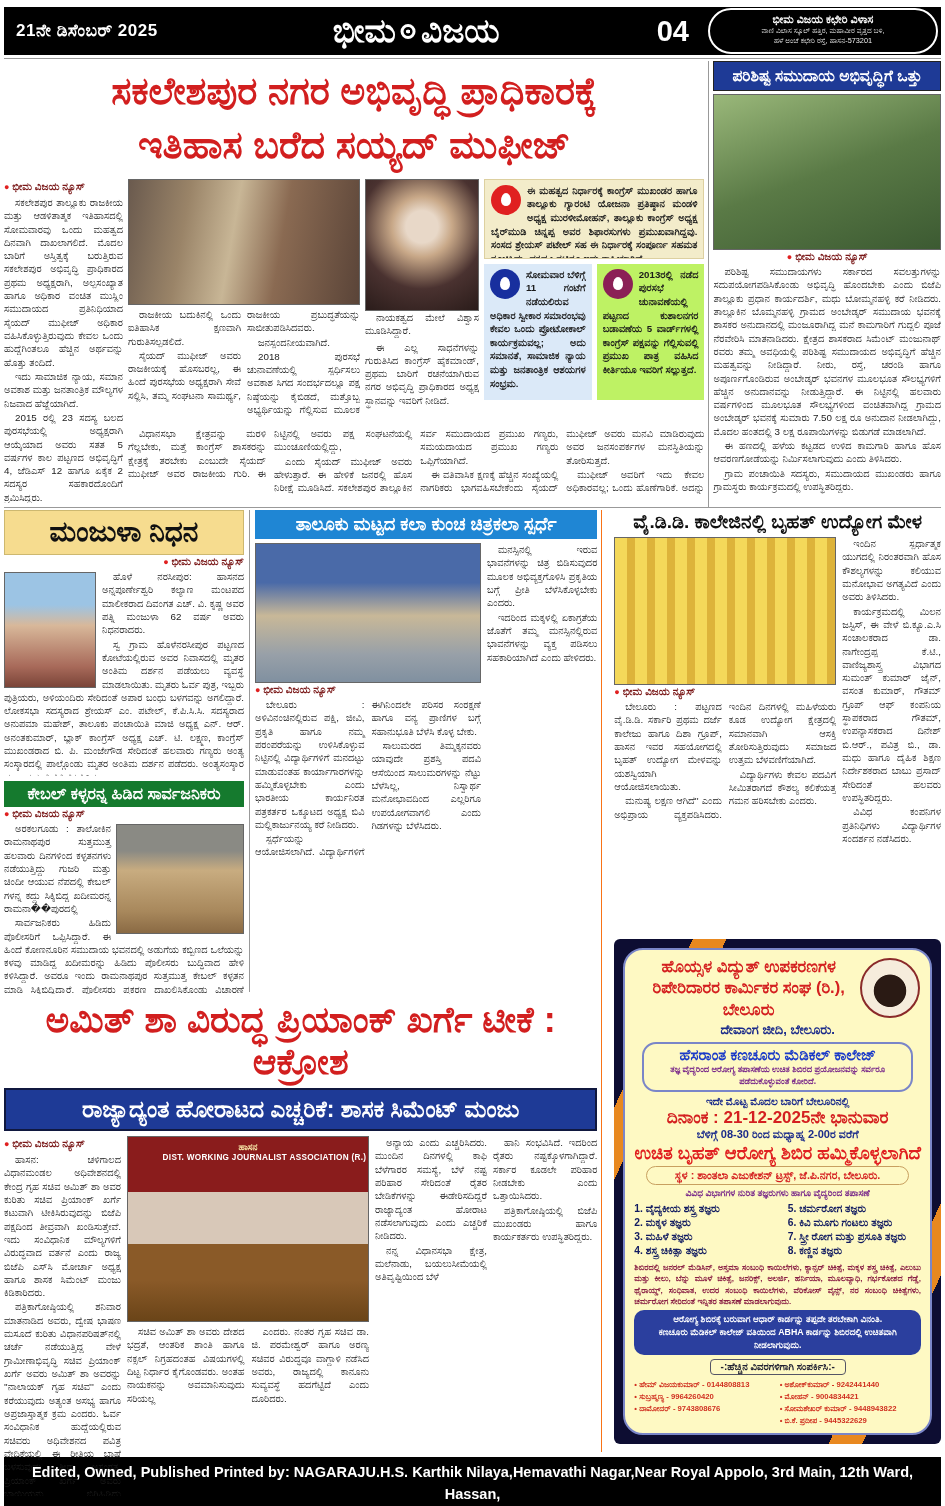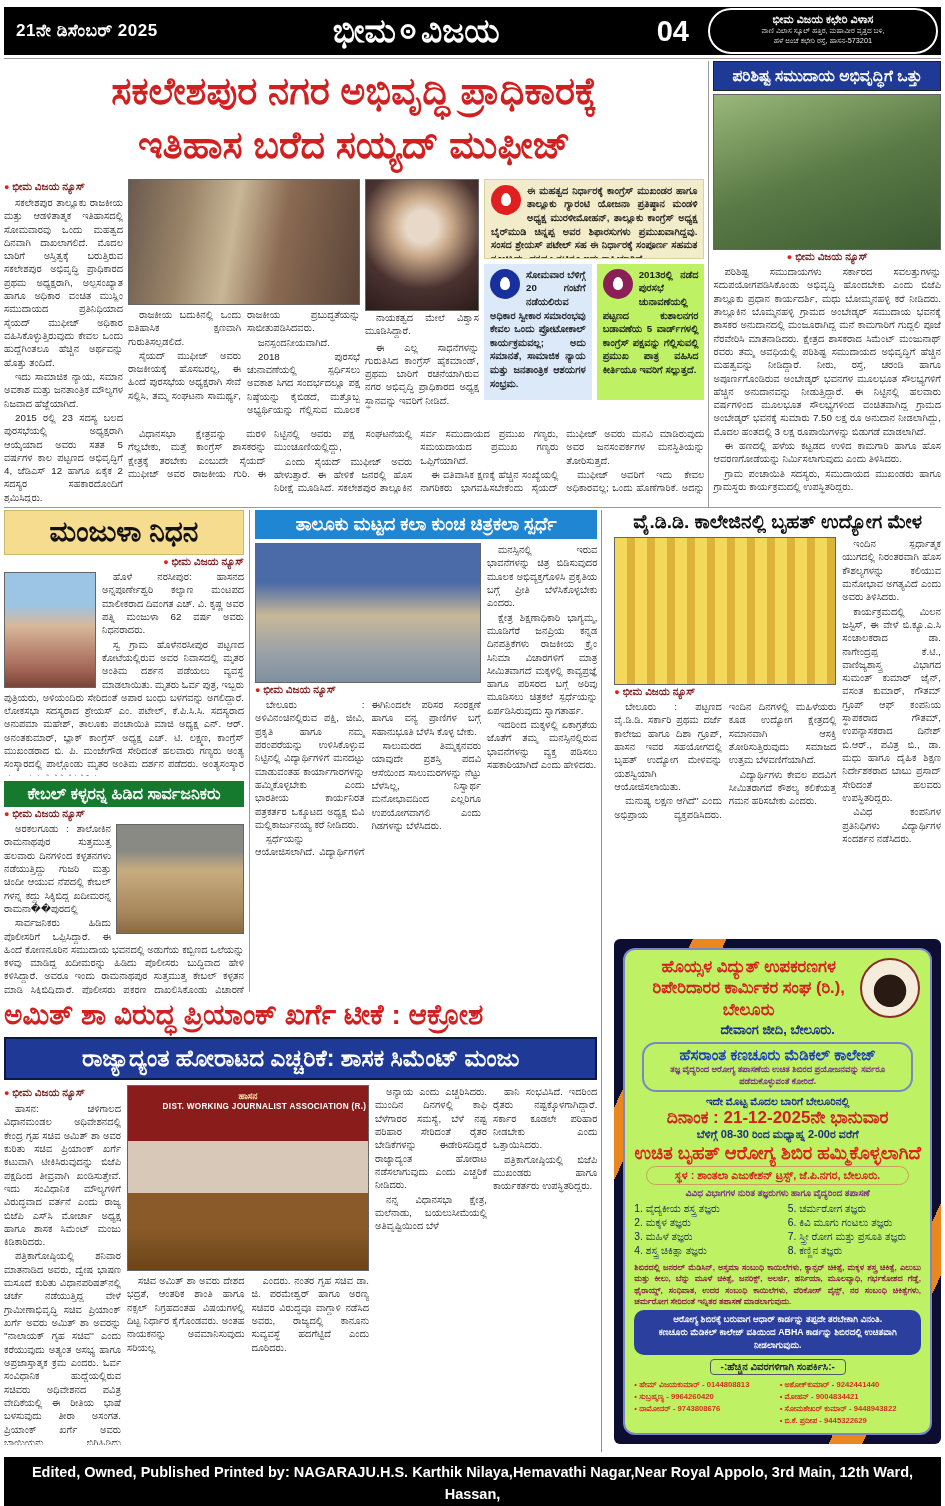--- a/index.html
+++ b/index.html
@@ -74,21 +74,21 @@
   .cable-body { margin-top:2px; height:172px; }
   .photo-cable { float:right; width:128px; height:110px; margin:2px 0 2px 5px; background:linear-gradient(#8a8a84 0 24%, #c8ac80 42%, #a8885c 80%, #8a6a44); }
   .art-head { background:#1f86d4; color:#fff; font-size:18px; font-weight:bold; text-align:center; padding:4px 2px; margin-bottom:4px; }
   .art-row { display:flex; gap:6px; height:440px; }
   .art-left { width:226px; }
   .photo-art { height:140px; background:linear-gradient(#4a6aa8 0 28%, #c8b898 52%, #98a0a8 80%, #8090a0); }
   .art-2col { height:262px; margin-top:2px; }
   .art-right { flex:1; }
 
   
-  .b3-redhead { color:#d21f1f; font-size:28px; font-weight:bold; margin:7px 0 5px; }
+  .b3-redhead { color:#d21f1f; font-size:36px; font-weight:bold; text-align:center; margin:7px 0 5px; }
   .b3-bluehead { background:#1e3a96; color:#fff; font-size:23px; font-weight:bold; text-align:center; padding:6px 2px; border:2px solid #10183f; margin-bottom:5px; }
   .b3-row { display:flex; gap:6px; height:360px; }
   .b3-c1 { width:117px; }
   .b3-mid { width:242px; }
   .photo-press { height:186px; position:relative; background:linear-gradient(#8a1c1c 0 30%, #d8c8b8 30% 58%, #8a5a28 58% 78%, #6a4418); }
   .press-banner { position:absolute; top:5px; left:0; right:0; text-align:center; color:#f8e8a8; }
   .press-banner .pb1 { font-size:9px; font-weight:bold; }
   .press-banner .pb2 { font-size:8.2px; font-weight:bold; color:#fff; letter-spacing:.3px;margin-left:33px; }
   .b3-mid .twocol { height:168px; margin-top:3px; }
   .b3-c4 { width:112px; }
@@ -100,34 +100,34 @@
   .job-left { width:222px; }
   .photo-job { height:148px; background:repeating-linear-gradient(90deg,#f4d85a 0 12px,#ddb33a 12px 20px); }
   .job-2col { height:222px; margin-top:2px; }
   .job-right { flex:1; }
 
   
   .ad-frame { margin-top:6px; background:#0d0d32; border-radius:6px; padding:9px; position:relative; overflow:hidden; }
   .ad-frame::before { content:""; position:absolute; inset:0; background:
       linear-gradient(115deg, transparent 80%, #e8881f 80% 86%, transparent 86%),
       linear-gradient(295deg, transparent 80%, #e8881f 80% 86%, transparent 86%); }
-  .ad-inner { position:relative; background:#bef264; border:2px solid #7a86c8; border-radius:12px; padding:6px 9px 5px; }
+  .ad-inner { position:relative; background:#fef9c3; border:2px solid #7a86c8; border-radius:20px; padding:6px 9px 5px; }
   .ad-org { color:#d42020; font-weight:bold; font-size:16.5px; line-height:1.3; text-align:center; padding-right:58px; }
   .ad-logo { position:absolute; top:8px; right:10px; width:60px; height:60px; border:2px solid #8a2a2a; border-radius:50%; background:radial-gradient(circle at 50% 55%, #2a1a14 0 38%, #f6ecdc 40%); }
   .ad-sub { color:#1a2a8a; font-weight:bold; font-size:13px; text-align:center; margin-top:2px; }
   .ad-college-box { border:2px solid #7a86c8; border-radius:14px; padding:2px 6px 3px; margin:4px 8px 3px; text-align:center; }
   .ad-college { color:#1a3ac8; font-weight:bold; font-size:15px; }
   .ad-college-sub { color:#7a2a8a; font-size:8.4px; font-weight:bold; line-height:1.35; }
   .ad-first { color:#1a2a8a; font-weight:bold; font-size:10.5px; text-align:center; }
   .ad-date { color:#d42020; font-weight:bold; font-size:17px; text-align:center; }
   .ad-time { color:#1a2a8a; font-weight:bold; font-size:11px; text-align:center; }
   .ad-camp { color:#e02020; font-weight:bold; font-size:18px; text-align:center; margin:2px 0; }
   .ad-venue { border:1.5px solid #c8a060; border-radius:12px; color:#d42020; font-weight:bold; font-size:10.8px; text-align:center; padding:2px 4px; margin:2px 12px 3px; }
   .ad-spec-intro { color:#7a2a8a; font-size:9px; font-weight:bold; text-align:center; margin-bottom:2px; }
-  .ad-lists { display:flex; gap:20px; color:#101a60; font-weight:normal; font-size:10.3px; }
+  .ad-lists { display:flex; gap:20px; color:#101a60; font-weight:bold; font-size:10.3px; }
   .ad-lists div { flex:1; }
   .ad-lists p { margin:2px 0; }
   .ad-services { color:#8a2045; font-weight:bold; font-size:8.1px; line-height:1.4; text-align:justify; margin:3px 0; }
   .ad-bluebar { background:#2b3f9e; color:#fff; border-radius:10px; font-size:8.8px; font-weight:bold; text-align:center; padding:3px 6px; line-height:1.45; }
   .ad-contact-label { width:fit-content; margin:4px auto 3px; border:1px solid #556; border-radius:4px; color:#223; font-weight:bold; font-size:10px; padding:1px 10px; }
   .ad-contacts { display:flex; gap:4px; color:#d03020; font-weight:bold; font-size:7.7px; }
   .ad-contacts div { flex:1; }
   .ad-contacts p { margin:2px 0; }
   .ad-contacts p::before { content:"• "; }
 
@@ -189,21 +189,21 @@
                 </div>
             </div>
             <div class="boxes-stack">
               <div class="hl-box box-cream">
                 <span class="hl-circle"></span>
                 <span>ಈ ಮಹತ್ವದ ನಿರ್ಧಾರಕ್ಕೆ ಕಾಂಗ್ರೆಸ್ ಮುಖಂಡರ ಹಾಗೂ ತಾಲ್ಲೂಕು ಗ್ಯಾರಂಟಿ ಯೋಜನಾ ಪ್ರತಿಷ್ಠಾನ ಮಂಡಳಿ ಅಧ್ಯಕ್ಷ ಮುರಳೀಮೋಹನ್, ತಾಲ್ಲೂಕು ಕಾಂಗ್ರೆಸ್ ಅಧ್ಯಕ್ಷ ಬೈರ್‌ಮುಡಿ ಚಿನ್ನಪ್ಪ ಅವರ ಶಿಫಾರಸುಗಳು ಪ್ರಮುಖವಾಗಿದ್ದವು. ಸಂಸದ ಶ್ರೇಯಸ್ ಪಟೇಲ್ ಸಹ ಈ ನಿರ್ಧಾರಕ್ಕೆ ಸಂಪೂರ್ಣ ಸಹಮತ ಸೂಚಿಸಿದ್ದು, ಪಕ್ಷದ ಒಗ್ಗಟ್ಟಿಗೂ ಇದು ಸಾಕ್ಷಿಯಾಗಿದೆ.</span>
               </div>
               <div class="box-row">
                 <div class="hl-box box-blue">
                   <span class="hl-circle"></span>
-                  <span>ಸೋಮವಾರ ಬೆಳಿಗ್ಗೆ 20 ಗಂಟೆಗೆ ನಡೆಯಲಿರುವ ಅಧಿಕಾರ ಸ್ವೀಕಾರ ಸಮಾರಂಭವು ಕೇವಲ ಒಂದು ಪ್ರೋಟೋಕಾಲ್ ಕಾರ್ಯಕ್ರಮವಲ್ಲ; ಅದು ಸಮಾನತೆ, ಸಾಮಾಜಿಕ ನ್ಯಾಯ ಮತ್ತು ಜನತಾಂತ್ರಿಕ ಆಶಯಗಳ ಸಂಭ್ರಮ.</span>
+                  <span>ಸೋಮವಾರ ಬೆಳಿಗ್ಗೆ 11 ಗಂಟೆಗೆ ನಡೆಯಲಿರುವ ಅಧಿಕಾರ ಸ್ವೀಕಾರ ಸಮಾರಂಭವು ಕೇವಲ ಒಂದು ಪ್ರೋಟೋಕಾಲ್ ಕಾರ್ಯಕ್ರಮವಲ್ಲ; ಅದು ಸಮಾನತೆ, ಸಾಮಾಜಿಕ ನ್ಯಾಯ ಮತ್ತು ಜನತಾಂತ್ರಿಕ ಆಶಯಗಳ ಸಂಭ್ರಮ.</span>
                 </div>
                 <div class="hl-box box-pink">
                   <span class="hl-circle"></span>
                   <span>2013ರಲ್ಲಿ ನಡೆದ ಪುರಸಭೆ ಚುನಾವಣೆಯಲ್ಲಿ ಪಟ್ಟಣದ ಕುಶಾಲನಗರ ಬಡಾವಣೆಯ 5 ವಾರ್ಡ್‌ಗಳಲ್ಲಿ ಕಾಂಗ್ರೆಸ್ ಪಕ್ಷವನ್ನು ಗೆಲ್ಲಿಸುವಲ್ಲಿ ಪ್ರಮುಖ ಪಾತ್ರ ವಹಿಸಿದ ಕೀರ್ತಿಯೂ ಇವರಿಗೆ ಸಲ್ಲುತ್ತದೆ.</span>
                 </div>
               </div>
             </div>
           </div>
           <div class="mr-bottom body-text">
               <p>ವಿಧಾನಸಭಾ ಕ್ಷೇತ್ರವನ್ನು ಮರಳಿ ಗೆಲ್ಲಬೇಕು, ಮತ್ತೆ ಕಾಂಗ್ರೆಸ್ ಶಾಸಕರನ್ನು ಕ್ಷೇತ್ರಕ್ಕೆ ತರಬೇಕು ಎಂಬುದೇ ಸೈಯದ್ ಮುಫೀಜ್ ಅವರ ರಾಜಕೀಯ ಗುರಿ. ಈ ನಿಟ್ಟಿನಲ್ಲಿ ಅವರು ಪಕ್ಷ ಸಂಘಟನೆಯಲ್ಲಿ ಮುಂಚೂಣಿಯಲ್ಲಿದ್ದು,</p>
@@ -264,21 +264,20 @@
                     <p>ಬೇಲೂರು : ಅಳಿವಿನಂಚಿನಲ್ಲಿರುವ ಪಕ್ಷಿ, ಜೀವಿ, ಪ್ರಕೃತಿ ಹಾಗೂ ನಮ್ಮ ಪರಂಪರೆಯನ್ನು ಉಳಿಸಿಕೊಳ್ಳುವ ನಿಟ್ಟಿನಲ್ಲಿ ವಿದ್ಯಾರ್ಥಿಗಳಿಗೆ ಮನದಟ್ಟು ಮಾಡುವಂತಹ ಕಾರ್ಯಾಗಾರಗಳನ್ನು ಹಮ್ಮಿಕೊಳ್ಳಬೇಕು ಎಂದು ಭಾರತೀಯ ಕಾರ್ಯನಿರತ ಪತ್ರಕರ್ತರ ಒಕ್ಕೂಟದ ಅಧ್ಯಕ್ಷ ಬಿವಿ ಮಲ್ಲಿಕಾರ್ಜುನಯ್ಯ ಕರೆ ನೀಡಿದರು.</p>
                   </div>
                 <div>
                     <p>ಸ್ಪರ್ಧೆಯನ್ನು ಆಯೋಜಿಸಲಾಗಿದೆ. ವಿದ್ಯಾರ್ಥಿಗಳಿಗೆ ಈಗಿನಿಂದಲೇ ಪರಿಸರ ಸಂರಕ್ಷಣೆ ಹಾಗೂ ವನ್ಯ ಪ್ರಾಣಿಗಳ ಬಗ್ಗೆ ಸಹಾನುಭೂತಿ ಬೆಳೆಸಿ ಕೊಳ್ಳ ಬೇಕು.</p>
                     <p>ಸಾಲುಮರದ ತಿಮ್ಮಕ್ಕನವರು ಯಾವುದೇ ಪ್ರಶಸ್ತಿ ಪದವಿ ಆಸೆಯಿಂದ ಸಾಲುಮರಗಳನ್ನು ನೆಟ್ಟು ಬೆಳೆಸಿಲ್ಲ, ನಿಸ್ವಾರ್ಥ ಮನೋಭಾವದಿಂದ ಎಲ್ಲರಿಗೂ ಉಪಯೋಗವಾಗಲಿ ಎಂದು ಗಿಡಗಳನ್ನು ಬೆಳೆಸಿದರು.</p>
                   </div>
               </div>
             </div>
             <div class="art-right body-text">
                 <p>ಮನಸ್ಸಿನಲ್ಲಿ ಇರುವ ಭಾವನೆಗಳನ್ನು ಚಿತ್ರ ಬಿಡಿಸುವುದರ ಮೂಲಕ ಅಭಿವ್ಯಕ್ತಗೊಳಿಸಿ ಪ್ರಕೃತಿಯ ಬಗ್ಗೆ ಪ್ರೀತಿ ಬೆಳೆಸಿಕೊಳ್ಳಬೇಕು ಎಂದರು.</p>
-                <p>ಕ್ಷೇತ್ರ ಶಿಕ್ಷಣಾಧಿಕಾರಿ ಭಾಗ್ಯಮ್ಮ, ಮೂಡಿಗೆರೆ ಜನಪ್ರಿಯ ಕನ್ನಡ ದಿನಪತ್ರಿಕೆಗಳು ರಾಜಕೀಯ ಕ್ರೈಂ ಸಿನಿಮಾ ವಿಚಾರಗಳಿಗೆ ಮಾತ್ರ ಸೀಮಿತವಾಗದೆ ಮಕ್ಕಳಲ್ಲಿ ಕಾವ್ಯಪ್ರಜ್ಞೆ ಹಾಗೂ ಪರಿಸರದ ಬಗ್ಗೆ ಅರಿವು ಮೂಡಿಸಲು ಚಿತ್ರಕಲೆ ಸ್ಪರ್ಧೆಯನ್ನು ಏರ್ಪಡಿಸಿರುವುದು ಸ್ವಾಗತಾರ್ಹ.</p>
                 <p>ಇದರಿಂದ ಮಕ್ಕಳಲ್ಲಿ ಏಕಾಗ್ರತೆಯ ಜೊತೆಗೆ ತಮ್ಮ ಮನಸ್ಸಿನಲ್ಲಿರುವ ಭಾವನೆಗಳನ್ನು ವ್ಯಕ್ತ ಪಡಿಸಲು ಸಹಕಾರಿಯಾಗಿದೆ ಎಂದು ಹೇಳಿದರು.</p>
               </div>
           </div>
         </div>
       </div>
 
       <div>
         <div class="b3-redhead">ಅಮಿತ್ ಶಾ ವಿರುದ್ಧ ಪ್ರಿಯಾಂಕ್ ಖರ್ಗೆ ಟೀಕೆ : ಆಕ್ರೋಶ</div>
         <div class="b3-bluehead">ರಾಜ್ಯಾದ್ಯಂತ ಹೋರಾಟದ ಎಚ್ಚರಿಕೆ: ಶಾಸಕ ಸಿಮೆಂಟ್ ಮಂಜು</div>
         <div class="b3-row">

